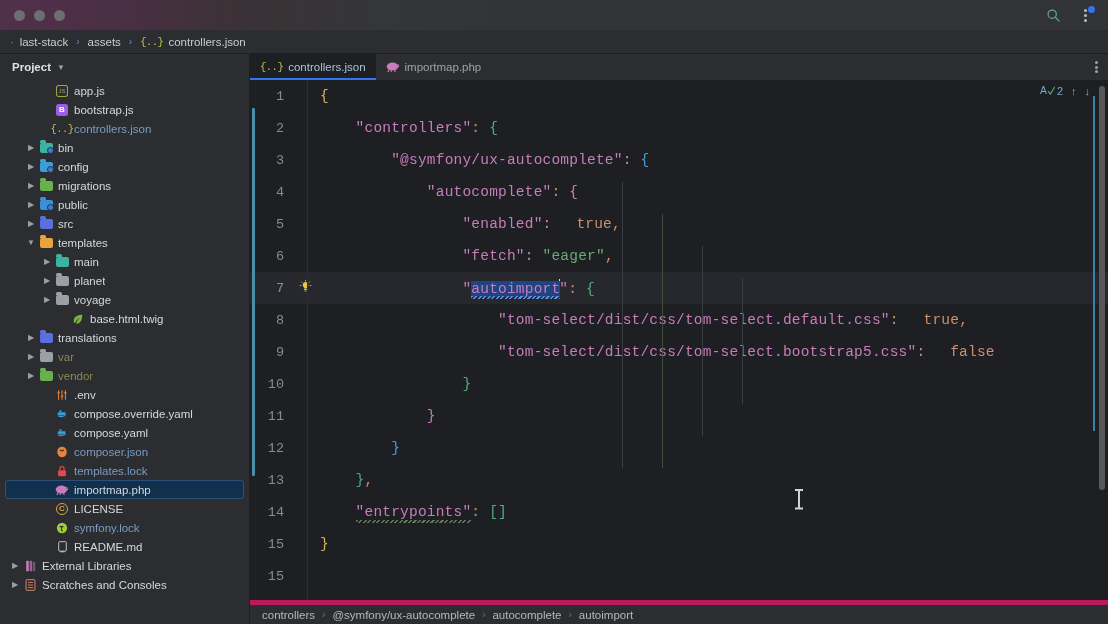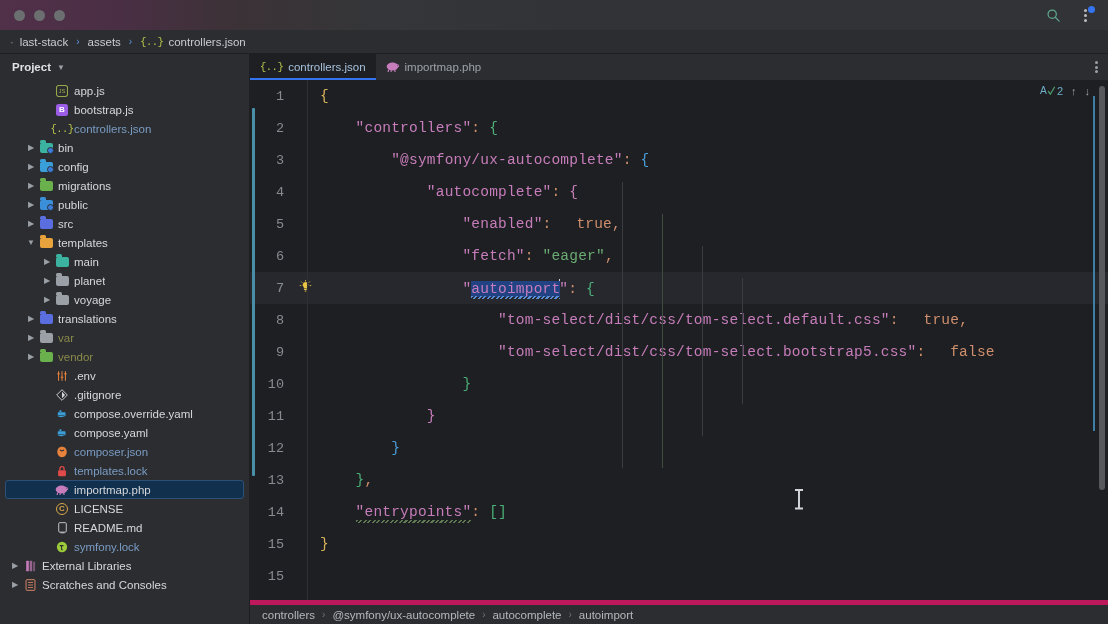--- a/index.html
+++ b/index.html
@@ -289,20 +289,30 @@
           </div>
           <div class="row">
             <span style="flex:0 0 40px"></span>
             <span class="arrow">▶</span>
             <span class="ic">
               <span class="folder" style="background:#9aa0a6"></span>
             </span>
             <span class="lbl" style="color:#d6d8dc">voyage</span>
           </div>
           <div class="row">
+            <span style="flex:0 0 56px"></span>
+            <span class="arrow empty"></span>
+            <span class="ic">
+              <svg width="12" height="12" viewBox="0 0 14 14">
+                <path d="M12 2C6 2 2 5 2 9c0 1.6.8 2.6 1.6 3 .8-3.4 3.4-5.6 6-6.6-2 1.4-4 3.6-4.6 7C9 13 12 9 12 2z" fill="#7cb342"></path>
+              </svg>
+            </span>
+            <span class="lbl" style="color:#d6d8dc">base.html.twig</span>
+          </div>
+          <div class="row">
             <span style="flex:0 0 24px"></span>
             <span class="arrow">▶</span>
             <span class="ic">
               <span class="folder" style="background:#5b6ee0"></span>
             </span>
             <span class="lbl" style="color:#d6d8dc">translations</span>
           </div>
           <div class="row">
             <span style="flex:0 0 24px"></span>
             <span class="arrow">▶</span>
@@ -333,31 +343,20 @@
                   <line x1="9.5" y1="4.5" x2="12.5" y2="4.5"></line>
                 </g>
               </svg>
             </span>
             <span class="lbl" style="color:#d6d8dc">.env</span>
           </div>
           <div class="row">
             <span style="flex:0 0 40px"></span>
             <span class="arrow empty"></span>
             <span class="ic">
-              <svg width="12" height="12" viewBox="0 0 14 14">
-                <path d="M7 0.8 L13.2 7 L7 13.2 L0.8 7 Z" fill="none" stroke="#d6d8dc" stroke-width="1.1"></path>
-                <path d="M7 3.2 L10.6 7 L7 10.8 Z" fill="#d6d8dc"></path>
-              </svg>
-            </span>
-            <span class="lbl" style="color:#d6d8dc">.gitignore</span>
-          </div>
-          <div class="row">
-            <span style="flex:0 0 40px"></span>
-            <span class="arrow empty"></span>
-            <span class="ic">
               <svg width="13" height="12" viewBox="0 0 15 14">
                 <rect x="2" y="5" width="9" height="3.6" rx="0.6" fill="#3a9fd8"></rect>
                 <rect x="4" y="2.6" width="2.2" height="2.2" fill="#3a9fd8"></rect>
                 <path d="M1 9 q7 4.4 12.4-1.6 Q12 9.6 1 9z" fill="#3a9fd8"></path>
               </svg>
             </span>
             <span class="lbl" style="color:#d6d8dc">compose.override.yaml</span>
           </div>
           <div class="row">
             <span style="flex:0 0 40px"></span>
@@ -411,37 +410,37 @@
             <span class="arrow empty"></span>
             <span class="ic">
               <span class="circ" style="border:1.2px solid #d8a64a; color:#d8a64a">C</span>
             </span>
             <span class="lbl" style="color:#d6d8dc">LICENSE</span>
           </div>
           <div class="row">
             <span style="flex:0 0 40px"></span>
             <span class="arrow empty"></span>
             <span class="ic">
+              <svg width="12" height="12" viewBox="0 0 14 14">
+                <circle cx="7" cy="7" r="6" fill="#9ccc3a"></circle>
+                <path d="M4.3 5.4 h4.4 M6.5 5.4 v4 q0 1.2 1.4 0.8" stroke="#2b2d30" stroke-width="1.2" fill="none"></path>
+              </svg>
+            </span>
+            <span class="lbl" style="color:#7a9cc4">symfony.lock</span>
+          </div>
+          <div class="row">
+            <span style="flex:0 0 40px"></span>
+            <span class="arrow empty"></span>
+            <span class="ic">
               <svg width="11" height="12" viewBox="0 0 12 14">
                 <rect x="1.6" y="0.8" width="8.8" height="11" rx="1" fill="none" stroke="#c9ccd1" stroke-width="1.1"></rect>
                 <line x1="3.6" y1="12.6" x2="8.4" y2="12.6" stroke="#c9ccd1" stroke-width="1.1"></line>
               </svg>
             </span>
             <span class="lbl" style="color:#d6d8dc">README.md</span>
-          </div>
-          <div class="row">
-            <span style="flex:0 0 40px"></span>
-            <span class="arrow empty"></span>
-            <span class="ic">
-              <svg width="12" height="12" viewBox="0 0 14 14">
-                <circle cx="7" cy="7" r="6" fill="#9ccc3a"></circle>
-                <path d="M4.3 5.4 h4.4 M6.5 5.4 v4 q0 1.2 1.4 0.8" stroke="#2b2d30" stroke-width="1.2" fill="none"></path>
-              </svg>
-            </span>
-            <span class="lbl" style="color:#7a9cc4">symfony.lock</span>
           </div>
           <div class="row">
             <span style="flex:0 0 8px"></span>
             <span class="arrow">▶</span>
             <span class="ic">
               <svg width="11" height="12" viewBox="0 0 12 14">
                 <rect x="1" y="1" width="3" height="12" rx="0.6" fill="#c77dbb"></rect>
                 <rect x="5" y="1" width="3" height="12" rx="0.6" fill="#c77dbb" opacity="0.7"></rect>
                 <rect x="9" y="2" width="2.4" height="11" rx="0.6" fill="#c77dbb" opacity="0.5"></rect>
               </svg>

